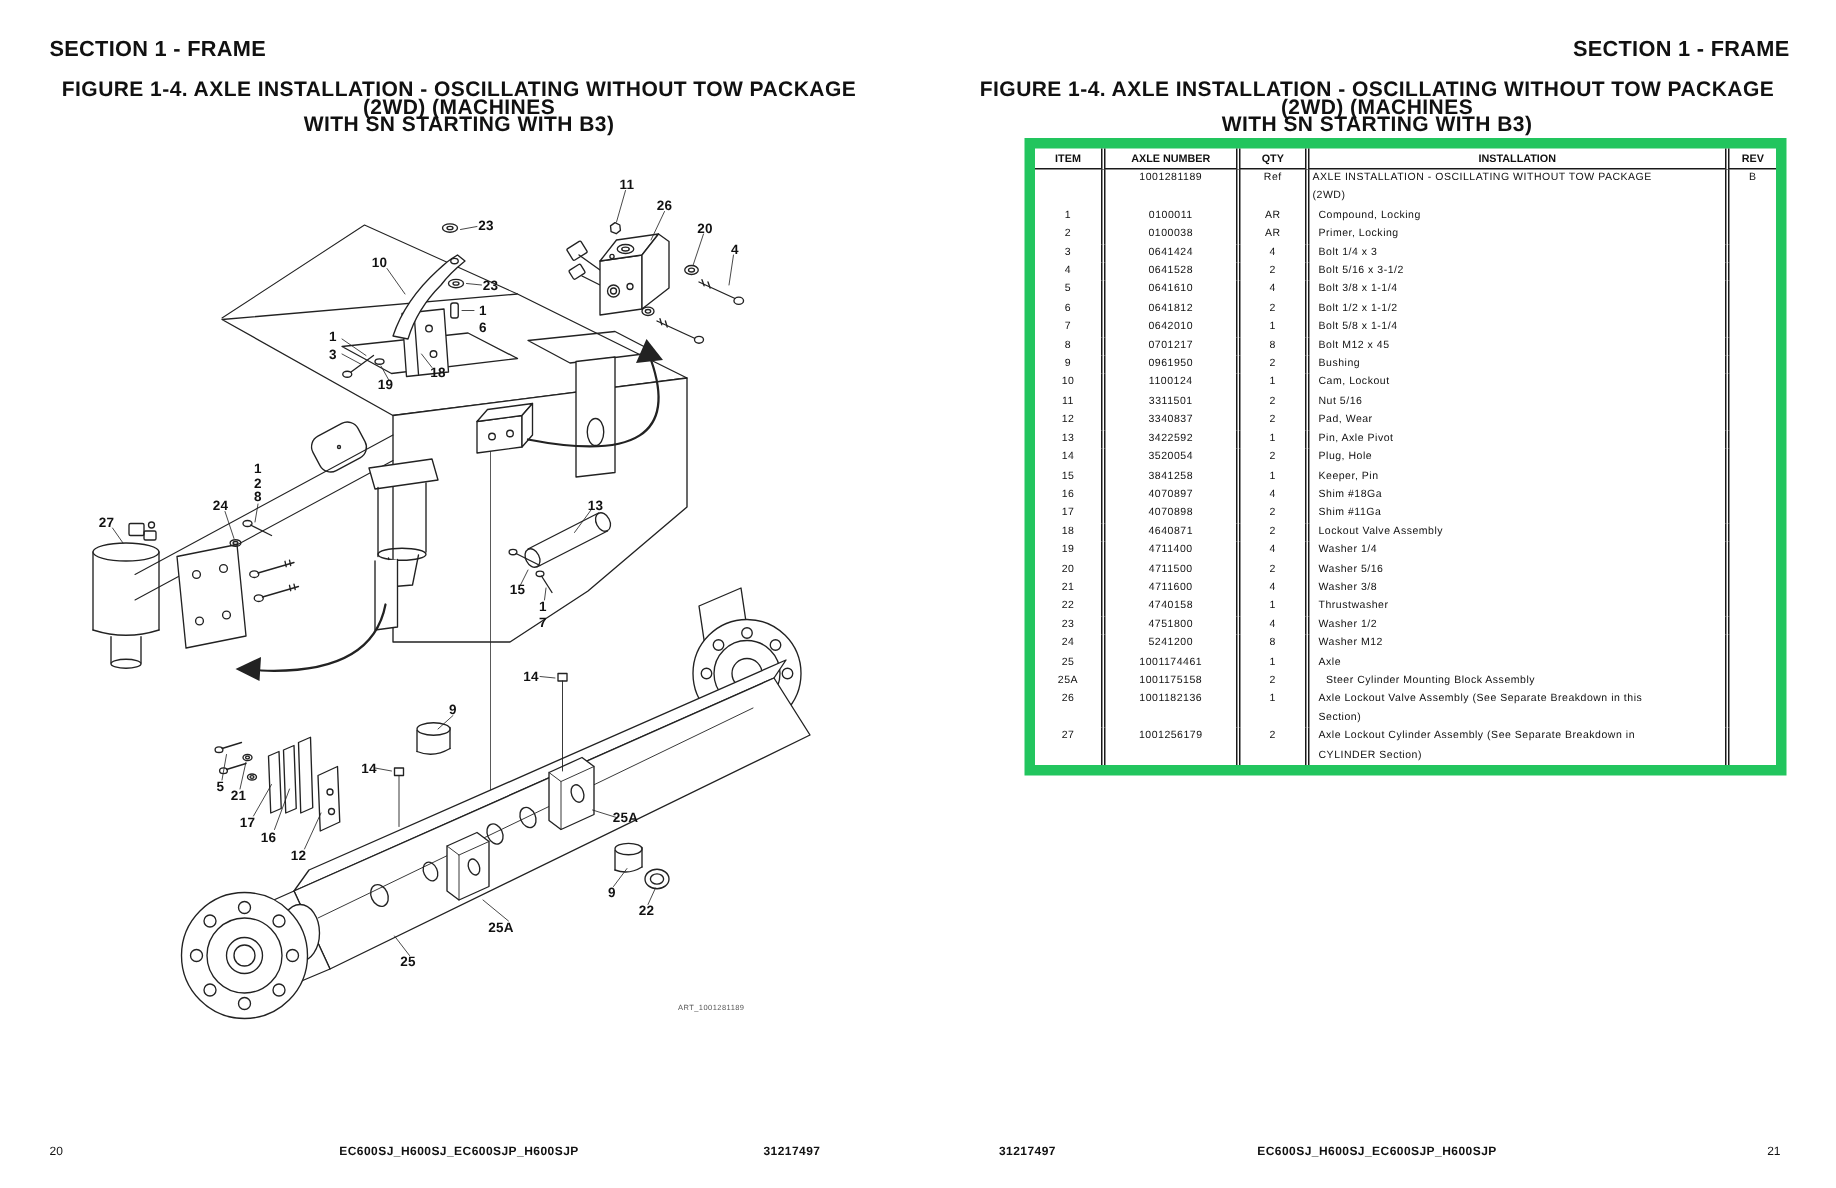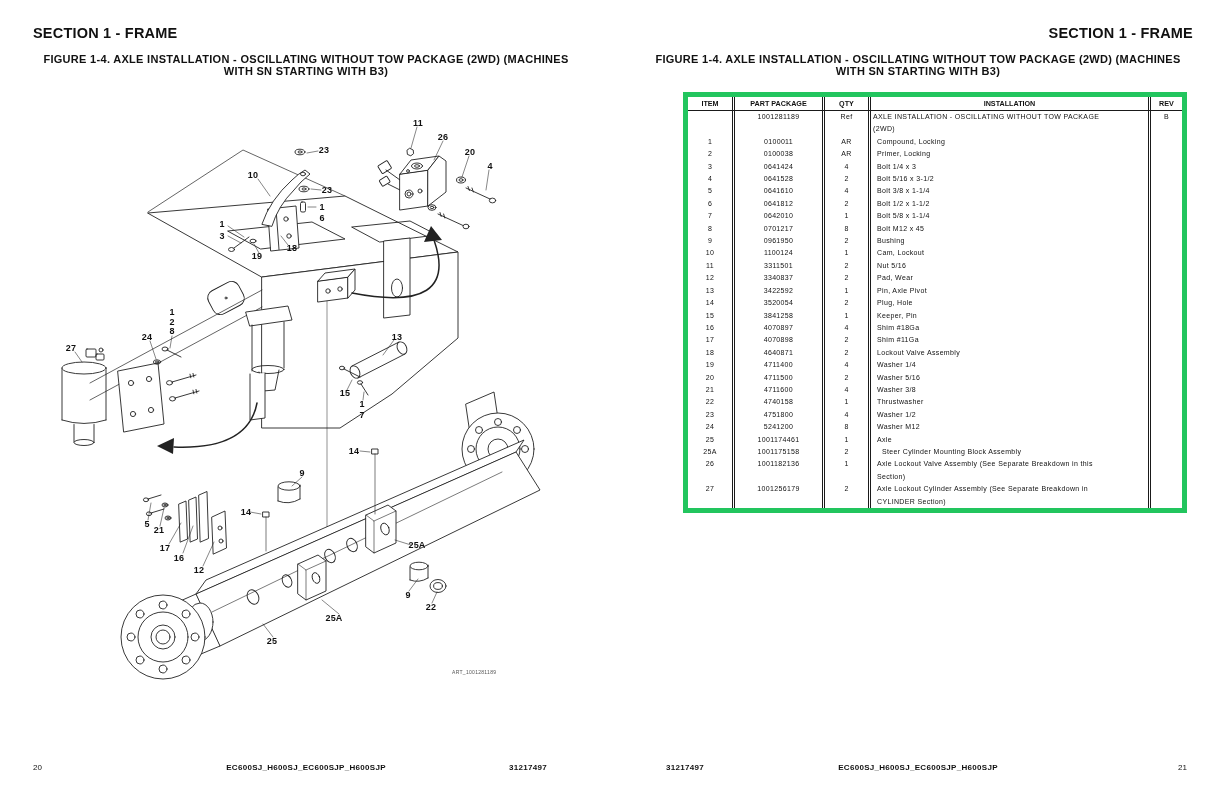--- a/index.html
+++ b/index.html
@@ -5,32 +5,32 @@
   html,body{margin:0;padding:0;background:#ffffff;width:1224px;height:792px;overflow:hidden;
     font-family:"Liberation Sans",sans-serif;color:#111;}
   .spread{position:relative;width:1224px;height:792px;background:#fff;}
   .page{position:absolute;top:0;width:612px;height:792px;}
   #page-left{left:0;}
   #page-right{left:612px;}
   .sec-header{position:absolute;top:25px;font-weight:bold;font-size:14.5px;letter-spacing:.2px;white-space:nowrap;}
   #page-left .sec-header{left:33px;}
   #page-right .sec-header{right:31px;}
   .fig-title{position:absolute;top:54px;left:28px;right:28px;text-align:center;
-    font-weight:bold;font-size:11px;line-height:11.5px;letter-spacing:.3px;}
+    font-weight:bold;font-size:14px;line-height:11.5px;letter-spacing:.3px;}
   .footer-item{position:absolute;top:763px;font-size:8px;white-space:nowrap;}
   .footer-bold{font-weight:bold;letter-spacing:.3px;}
   .diagram{position:absolute;left:0;top:0;width:612px;height:792px;}
   .diagram svg{position:absolute;left:0;top:0;}
   .callout{position:absolute;transform:translate(-50%,-50%);font-weight:bold;font-size:9px;
     letter-spacing:.2px;white-space:nowrap;}
   .art-ref{position:absolute;left:452px;top:669px;font-size:5px;color:#555;letter-spacing:.3px;}
   
   .table-wrap{position:absolute;left:71px;top:92px;width:494px;}
   table.parts{border-collapse:separate;border-spacing:0;width:494px;table-layout:fixed;
-    border:5px solid #22c55e;}
+    border:7px solid #22c55e;}
   table.parts th{font-size:7.2px;font-weight:bold;text-align:center;padding:2px 0 1px;
     border-bottom:1px solid #1a1a1a;line-height:10px;}
   table.parts td{font-size:7px;line-height:12.4px;padding:0 2px;vertical-align:top;
     letter-spacing:.35px;}
   table.parts th+th, table.parts td+td{border-left:3px double #1a1a1a;}
   td.item,td.part,td.qty,td.rev{text-align:center;}
   td.desc{text-align:left;white-space:pre-line;line-height:11.2px;padding-top:.6px;padding-bottom:.6px;}
   td.desc.ind0{padding-left:2px;}
   td.desc.ind1{padding-left:6px;}
   td.desc.ind2{padding-left:11px;}
@@ -330,21 +330,21 @@
         <colgroup>
           <col style="width:44px">
             <col style="width:90px">
             <col style="width:46px">
             <col style="width:280px">
             <col style="width:34px">
         </colgroup>
         <thead>
           <tr>
             <th>ITEM</th>
-            <th>PART PACKAGE</th>
+            <th>AXLE NUMBER</th>
             <th>QTY</th>
             <th>INSTALLATION</th>
             <th>REV</th>
           </tr>
         </thead>
         <tbody>
             <tr>
               <td class="item"></td>
               <td class="part">1001281189</td>
               <td class="qty">Ref</td>

